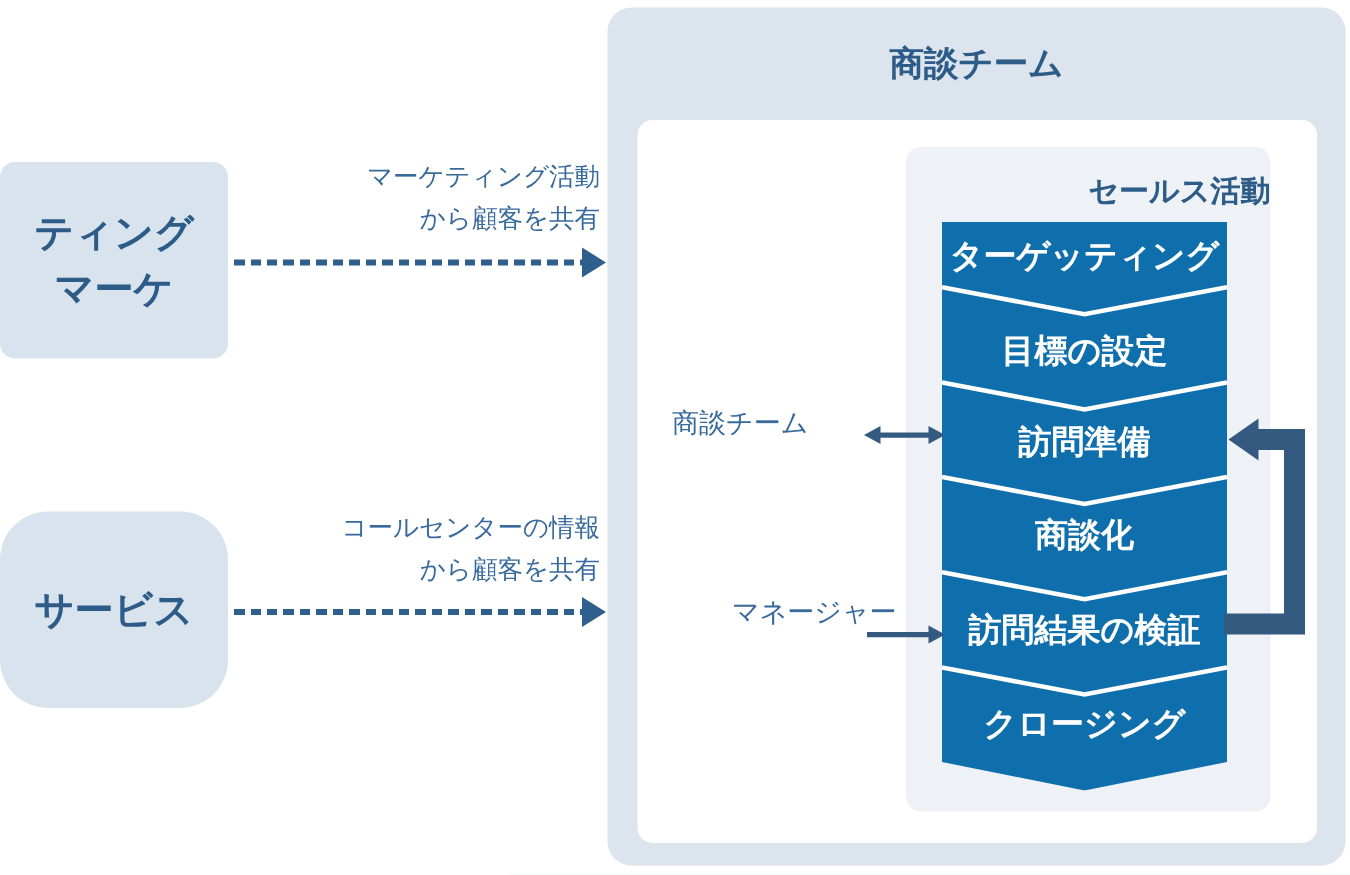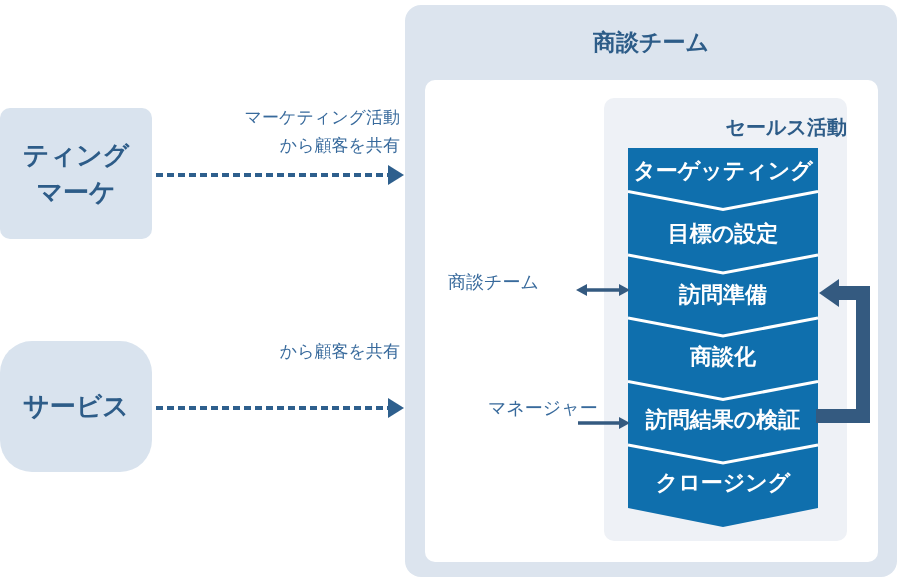--- a/index.html
+++ b/index.html
@@ -88,20 +88,21 @@
   <div class="abs flow-label" id="marketing-flow-label">
     <div>マーケティング活動</div>
     <div>から顧客を共有</div>
   </div>
   <div class="abs dotted-arrow" id="marketing-arrow">
     <div class="dotted-line"></div>
     <div class="dotted-head"></div>
   </div>
 
   <div class="abs flow-label" id="service-flow-label">
+    <div>コールセンターの情報</div>
     <div>から顧客を共有</div>
   </div>
   <div class="abs dotted-arrow" id="service-arrow">
     <div class="dotted-line"></div>
     <div class="dotted-head"></div>
   </div>
 
   <div class="abs" id="sales-panel"></div>
   <div class="abs" id="sales-title">商談チーム</div>
   <div class="abs" id="sales-white-box"></div>

